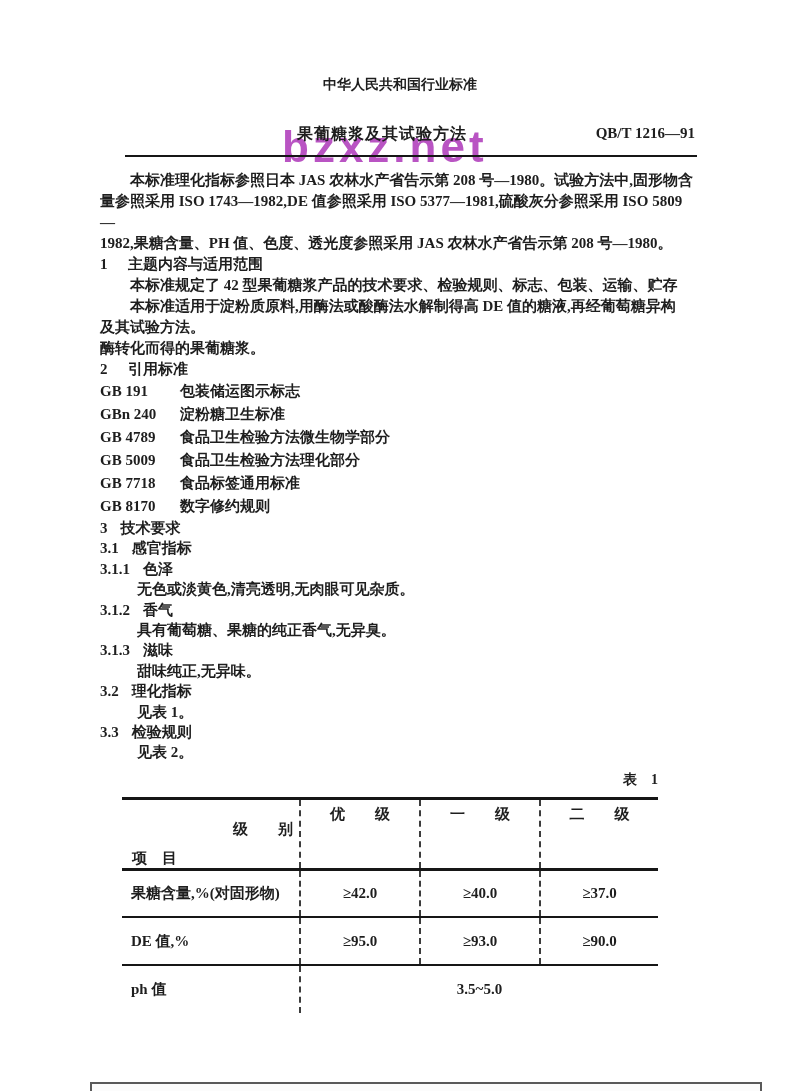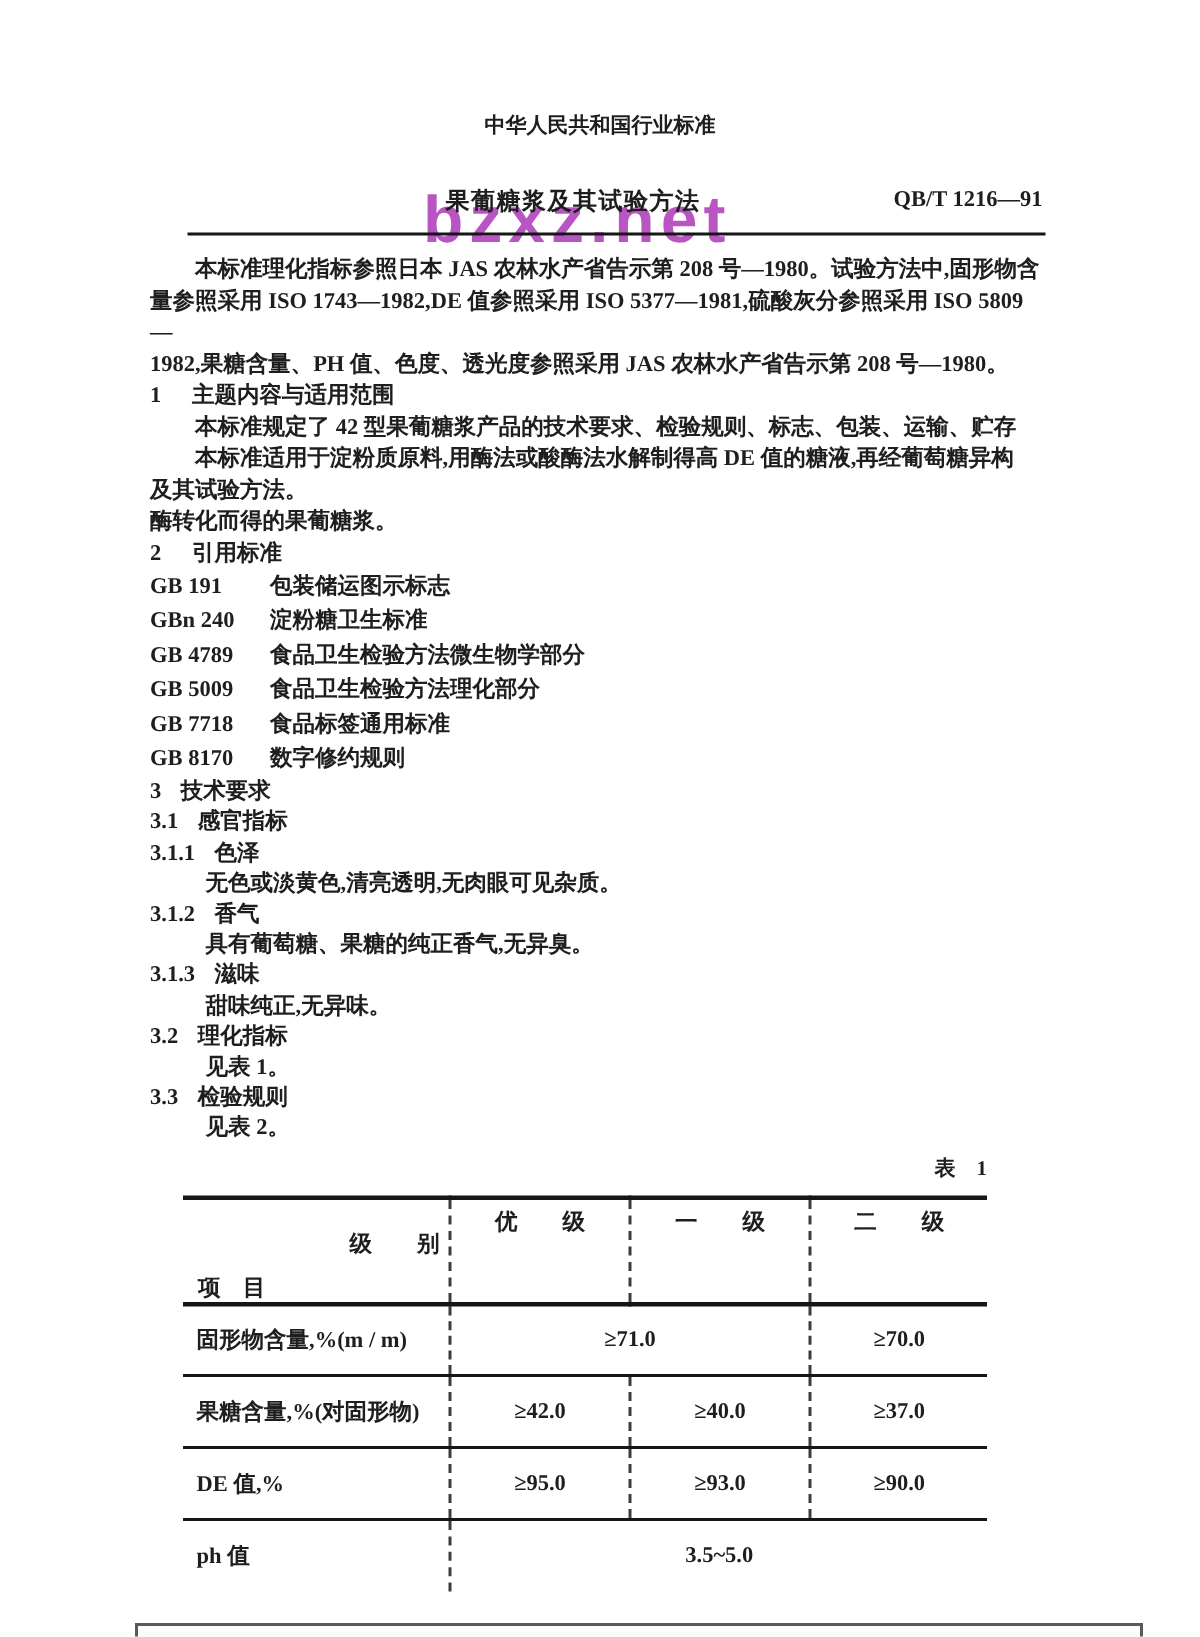--- a/index.html
+++ b/index.html
@@ -211,25 +211,20 @@
           <tr class="hdr">
         <th>
           <div class="corner-grade" data-bind="table1.corner_grade">级　　别</div>
           <div class="corner-item" data-bind="table1.corner_item">项　目</div>
         </th>
         <th class="col-head" data-bind="table1.col_headers.0">优　　级</th>
         <th class="col-head" data-bind="table1.col_headers.1">一　　级</th>
         <th class="col-head" data-bind="table1.col_headers.2">二　　级</th>
       </tr>
       <tr class="data">
-        <td class="item" data-bind="table1.rows.solids.item">固形物含量,%(m / m)</td>
-        <td colspan="2" data-bind="table1.rows.solids.v_premium_first">≥71.0</td>
-        <td data-bind="table1.rows.solids.v_second">≥70.0</td>
-      </tr>
-      <tr class="data">
         <td class="item" data-bind="table1.rows.fructose.item">果糖含量,%(对固形物)</td>
         <td data-bind="table1.rows.fructose.v_premium">≥42.0</td>
         <td data-bind="table1.rows.fructose.v_first">≥40.0</td>
         <td data-bind="table1.rows.fructose.v_second">≥37.0</td>
       </tr>
       <tr class="data">
         <td class="item" data-bind="table1.rows.de.item">DE 值,%</td>
         <td data-bind="table1.rows.de.v_premium">≥95.0</td>
         <td data-bind="table1.rows.de.v_first">≥93.0</td>
         <td data-bind="table1.rows.de.v_second">≥90.0</td>

